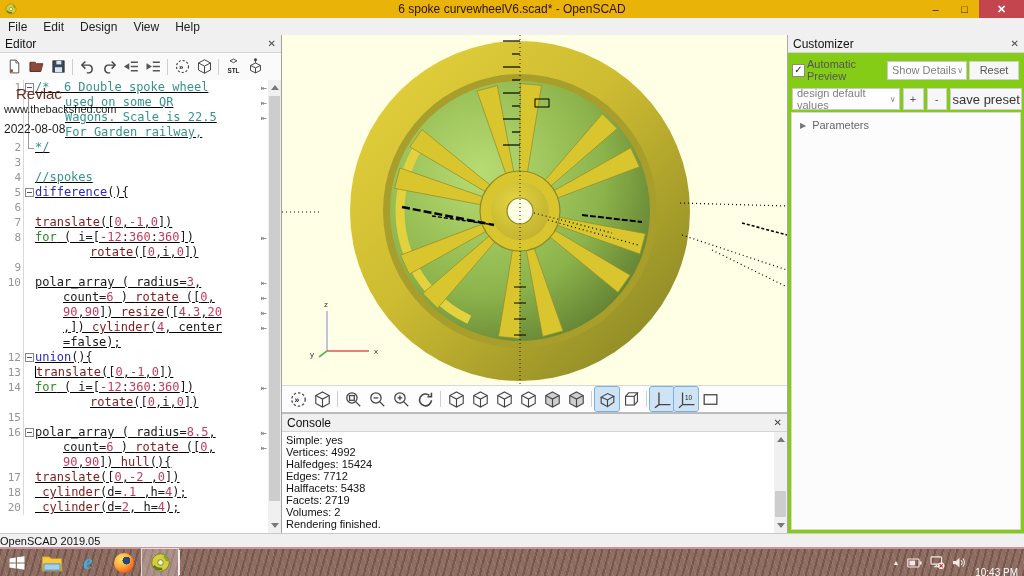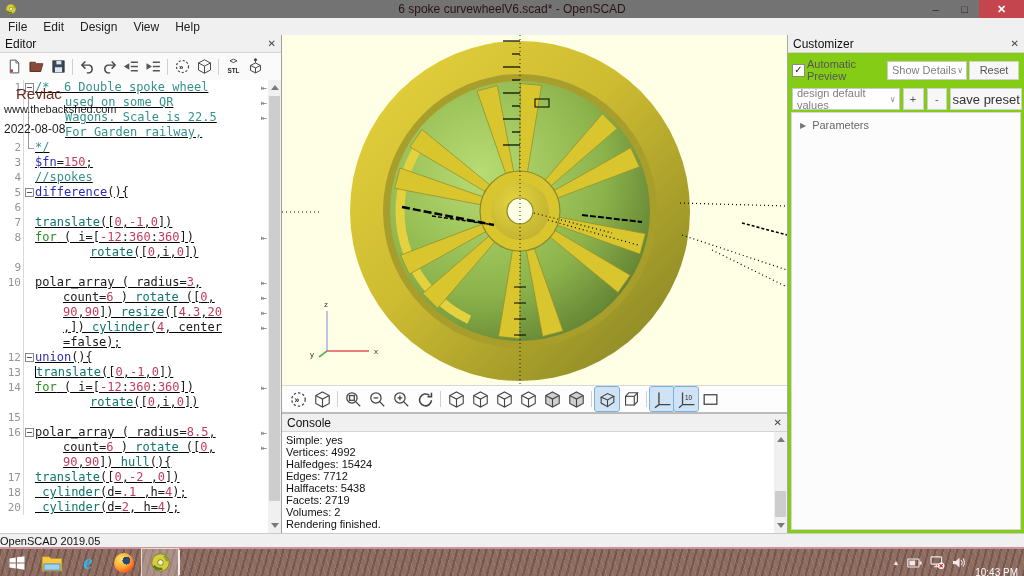--- a/index.html
+++ b/index.html
@@ -1,19 +1,19 @@
 <!DOCTYPE html>
 <html><head>
 <meta charset="utf-8">
 <style>
   html,body{margin:0;padding:0;background:#000;}
   #app{position:relative;width:1024px;height:576px;overflow:hidden;
        font-family:"Liberation Sans",sans-serif;background:#fff;user-select:none;}
   
-  .titlebar{position:absolute;left:0;top:0;width:1024px;height:18px;background:#737373;
+  .titlebar{position:absolute;left:0;top:0;width:1024px;height:18px;background:#eab308;
             display:flex;align-items:center;}
   .titlebar .appico{width:12px;height:12px;margin-left:5px;}
   .titlebar .title{position:absolute;left:0;right:0;text-align:center;font-size:12px;color:#2b1416;}
   .wbtns{position:absolute;right:0;top:0;height:18px;display:flex;}
   .wbtn{width:29px;height:18px;display:flex;align-items:center;justify-content:center;
         font-size:11px;color:#33191c;}
   .wbtn.close{width:45px;background:#C4454E;color:#fff;font-weight:bold;}
   
   .menubar{position:absolute;left:0;top:18px;width:1024px;height:17px;background:#f0f0f0;
            display:flex;align-items:center;font-size:12px;color:#222;}
@@ -38,21 +38,21 @@
   .ln{width:21px;text-align:right;color:#949494;font-size:11px;flex:none;padding-right:2px;}
   .fold{width:11px;flex:none;border-left:1px solid #d9d9d9;position:relative;}
   .fb{position:absolute;left:1px;top:3px;width:7px;height:7px;border:1px solid #888;background:#fff;}
   .fb:before{content:"";position:absolute;left:1px;top:3px;width:5px;height:1px;background:#555;}
   .fe{position:absolute;left:4px;top:0;width:5px;height:8px;border-left:1px solid #999;border-bottom:1px solid #999;}
   .fv{position:absolute;left:4px;top:0;width:1px;height:15px;background:#999;}
   .ctxt{flex:1;white-space:pre;text-decoration:underline;}
   .ctxt span{white-space:pre;}
   .wm{position:absolute;right:1px;top:1px;font-size:10px;color:#777;line-height:13px;}
   .caret{display:inline-block;width:1px;height:12px;background:#000;vertical-align:-2px;}
-  .sg-p{color:#1a1a1a}.sg-k{color:#2B2BBB}.sg-t{color:#0f766e}.sg-n{color:#C33B5C}
+  .sg-p{color:#1a1a1a}.sg-k{color:#2B2BBB}.sg-t{color:#7f1d1d}.sg-n{color:#C33B5C}
   .sg-c{color:#35938D}.sg-g{color:#2E8B22}
   .watermark{position:absolute;pointer-events:none;z-index:5;}
   .wm1{left:16px;top:50px;font-size:15px;color:#6E2B20;}
   .wm2{left:4px;top:68px;font-size:11px;color:#1c1c1c;}
   .wm3{left:4px;top:87px;font-size:12px;color:#1c1c1c;}
   
   .vscroll{position:absolute;right:0;width:13px;background:#f0f0f0;}
   .sarrow{position:absolute;left:3px;width:0;height:0;border-left:4px solid transparent;border-right:4px solid transparent;}
   .sa-up{top:5px;border-bottom:5px solid #7a7a7a;}
   .sa-dn{bottom:5px;border-top:5px solid #7a7a7a;}
@@ -305,21 +305,21 @@
             <use href="#i-cubepin"></use>
           </svg>
         </div>
       </div>
     <div class="codearea" id="codearea">
         <div class="crow"><span class="ln">1</span><span class="fold"><span class="fb"></span></span><span class="ctxt"><span class="sg-c">/*  6 Double spoke wheel</span></span><span class="wm">⇤</span></div>
         <div class="crow"><span class="ln"></span><span class="fold"><span class="fv"></span></span><span class="ctxt" style="padding-left: 30px;"><span class="sg-c">used on some QR</span></span><span class="wm">⇤</span></div>
         <div class="crow"><span class="ln"></span><span class="fold"><span class="fv"></span></span><span class="ctxt" style="padding-left: 30px;"><span class="sg-c">Wagons. Scale is 22.5</span></span><span class="wm">⇤</span></div>
         <div class="crow"><span class="ln"></span><span class="fold"><span class="fv"></span></span><span class="ctxt" style="padding-left: 30px;"><span class="sg-c">For Garden railway,</span></span></div>
         <div class="crow"><span class="ln">2</span><span class="fold"><span class="fe"></span></span><span class="ctxt"><span class="sg-c">*/</span></span></div>
-        <div class="crow"><span class="ln">3</span><span class="fold"></span><span class="ctxt"><span class="sg-k">$fn</span><span class="sg-p">=</span><span class="sg-n">150</span><span class="sg-p">;</span></span></div>
+        <div class="crow"><span class="ln">3</span><span class="fold"></span></div>
         <div class="crow"><span class="ln">4</span><span class="fold"></span><span class="ctxt"><span class="sg-c">//spokes</span></span></div>
         <div class="crow"><span class="ln">5</span><span class="fold"><span class="fb"></span></span><span class="ctxt"><span class="sg-k">difference</span><span class="sg-p">(){</span></span></div>
         <div class="crow"><span class="ln">6</span><span class="fold"></span><span class="ctxt"></span></div>
         <div class="crow"><span class="ln">7</span><span class="fold"></span><span class="ctxt"><span class="sg-t">translate</span><span class="sg-p">([</span><span class="sg-n">0</span><span class="sg-p">,</span><span class="sg-n">-1</span><span class="sg-p">,</span><span class="sg-n">0</span><span class="sg-p">])</span></span></div>
         <div class="crow"><span class="ln">8</span><span class="fold"></span><span class="ctxt"><span class="sg-g">for</span><span class="sg-p"> ( i=[</span><span class="sg-n">-12</span><span class="sg-p">:</span><span class="sg-n">360</span><span class="sg-p">:</span><span class="sg-n">360</span><span class="sg-p">])</span></span><span class="wm">⇤</span></div>
         <div class="crow"><span class="ln"></span><span class="fold"></span><span class="ctxt" style="padding-left: 55px;"><span class="sg-t">rotate</span><span class="sg-p">([</span><span class="sg-n">0</span><span class="sg-p">,i,</span><span class="sg-n">0</span><span class="sg-p">])</span></span></div>
         <div class="crow"><span class="ln">9</span><span class="fold"></span><span class="ctxt"></span></div>
         <div class="crow"><span class="ln">10</span><span class="fold"></span><span class="ctxt"><span class="sg-p">polar_array ( radius=</span><span class="sg-n">3</span><span class="sg-p">,</span></span><span class="wm">⇤</span></div>
         <div class="crow"><span class="ln"></span><span class="fold"></span><span class="ctxt" style="padding-left: 28px;"><span class="sg-p">count=</span><span class="sg-n">6</span><span class="sg-p"> ) </span><span class="sg-t">rotate</span><span class="sg-p"> ([</span><span class="sg-n">0</span><span class="sg-p">,</span></span><span class="wm">⇤</span></div>
         <div class="crow"><span class="ln"></span><span class="fold"></span><span class="ctxt" style="padding-left: 28px;"><span class="sg-n">90</span><span class="sg-p">,</span><span class="sg-n">90</span><span class="sg-p">]) </span><span class="sg-t">resize</span><span class="sg-p">([</span><span class="sg-n">4.3</span><span class="sg-p">,</span><span class="sg-n">20</span></span><span class="wm">⇤</span></div>

